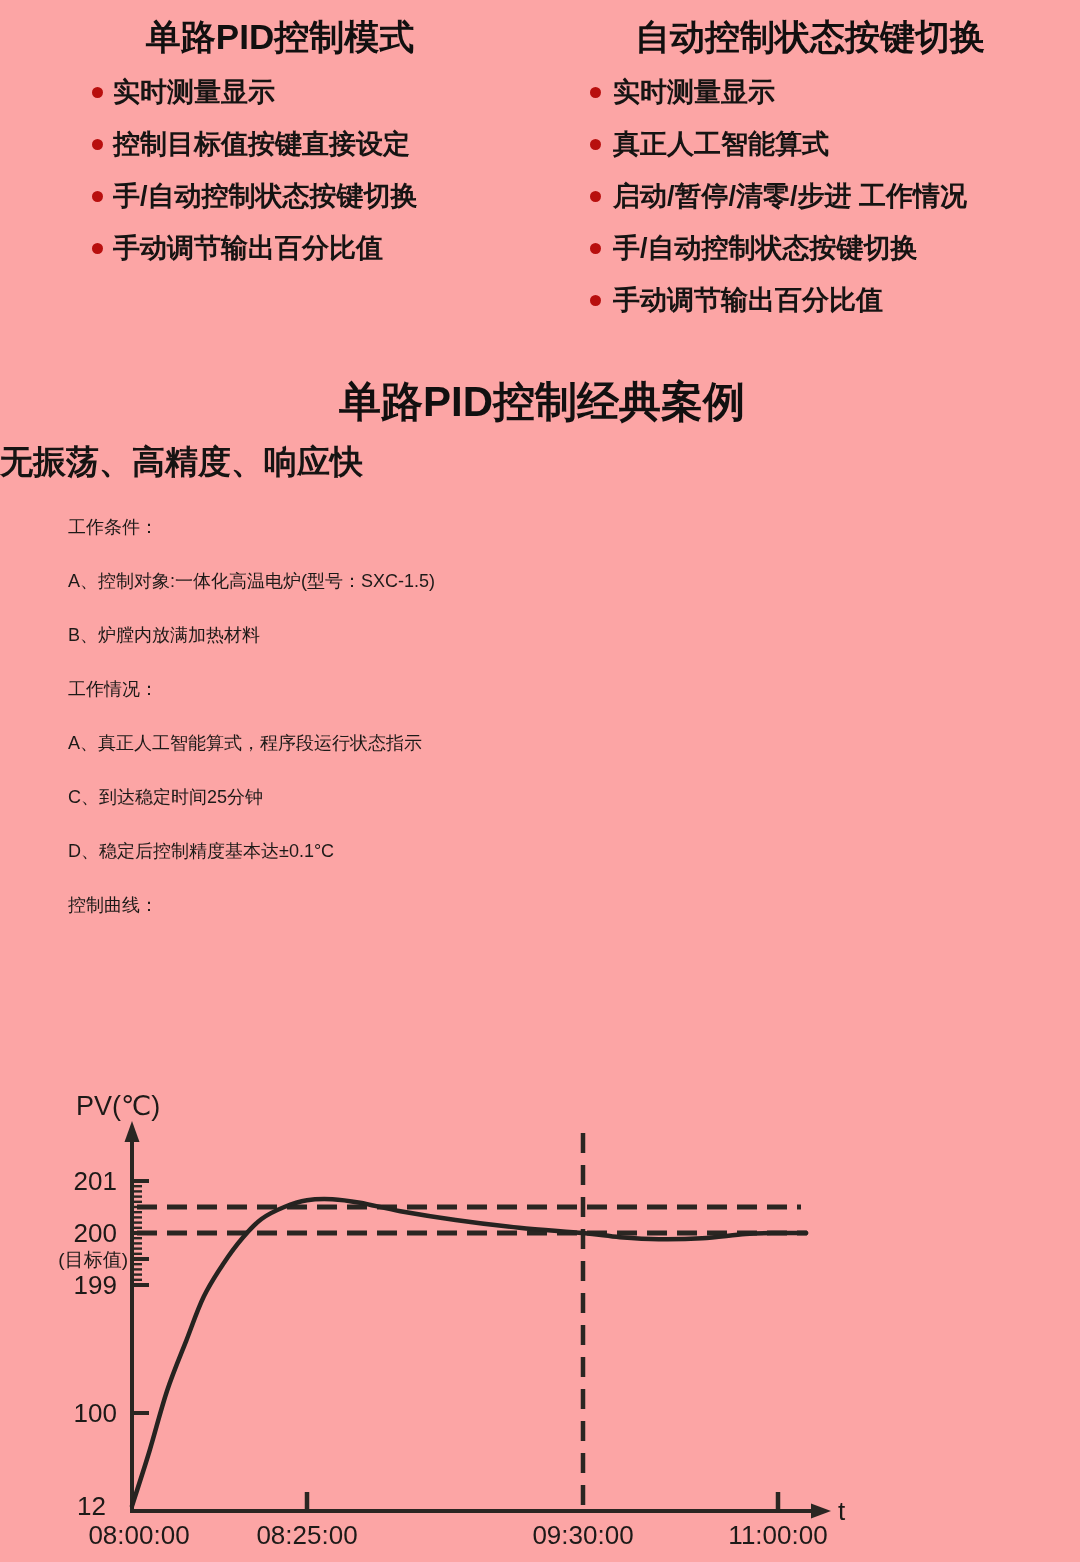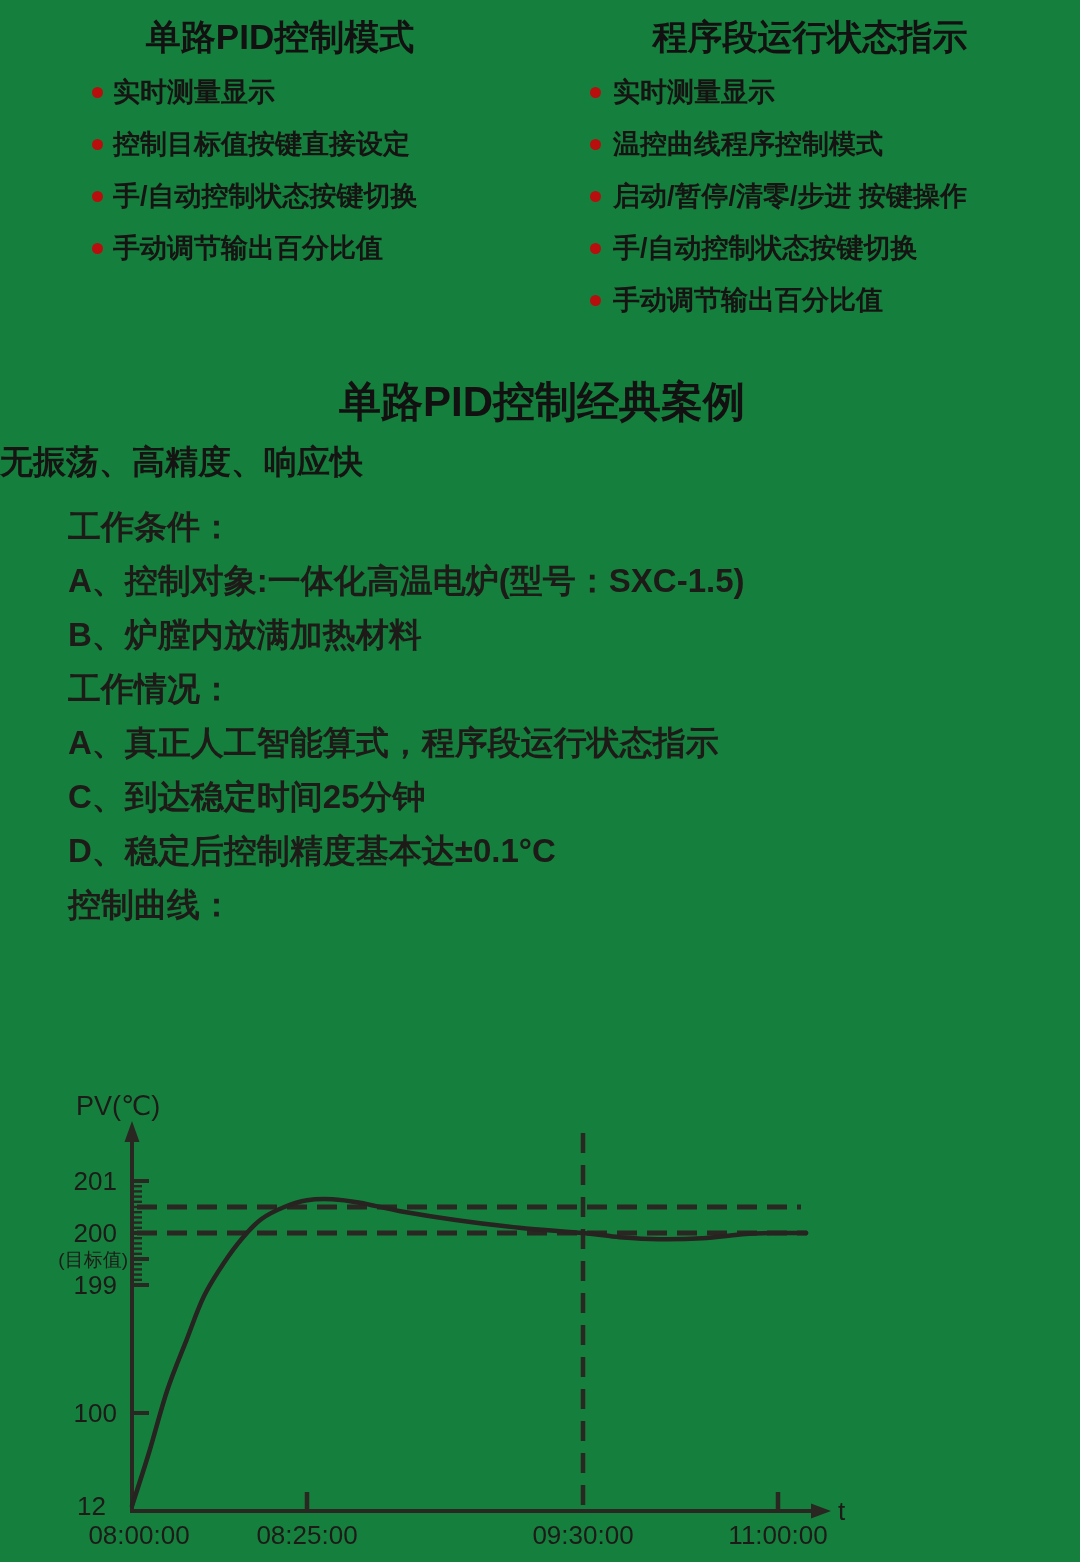--- a/index.html
+++ b/index.html
@@ -1,36 +1,36 @@
 <!DOCTYPE html>
 <html><head>
 <meta charset="utf-8">
 <style>
   html,body{margin:0;padding:0;background:#ffffff;}
   .page{
-    position:relative;width:1080px;height:1562px;background:#15803d;
+    position:relative;width:1080px;height:1562px;background:#fca5a5;
     font-family:"Liberation Sans","DejaVu Sans",sans-serif;color:#1d1a18;overflow:hidden;
   }
   
   .mode-col{position:absolute;top:12px;}
   .mode-col.left{left:60px;width:440px;}
   .mode-col.right{left:570px;width:480px;}
   .mode-title{margin:0;font-size:35px;font-weight:700;text-align:center;height:50px;line-height:50px;color:#121010;}
   .feature-list{list-style:none;margin:4px 0 0 0;padding:0;}
   .feature-item{display:flex;align-items:center;height:52px;font-size:27px;font-weight:700;color:#161413;}
   .bullet-dot{width:11px;height:11px;border-radius:50%;flex:none;}
   .mode-col.left  .bullet-dot{margin:0 10px 0 32px;}
   .mode-col.right .bullet-dot{margin:0 12px 0 20px;}
   
   .case-title{position:absolute;top:372px;left:0;width:100%;margin:2px;text-align:center;
     font-size:42px;font-weight:700;height:56px;line-height:56px;color:#121010;}
   .case-subtitle{position:absolute;top:440px;left:0;width:100%;margin:0;text-align:left;
     font-size:33px;font-weight:700;height:44px;line-height:44px;color:#161413;}
   .case-lines{position:absolute;top:500px;left:68px;width:980px;}
-  .case-line{height:54px;display:flex;align-items:center;font-size:33px;font-weight:700;color:#1d1a18;white-space:pre;}
+  .case-line{height:54px;display:flex;align-items:center;font-size:18px;font-weight:400;color:#1d1a18;white-space:pre;}
   
   svg.chart{position:absolute;left:0;top:0;width:1080px;height:1562px;}
   svg.chart text{font-family:"Liberation Sans","DejaVu Sans",sans-serif;fill:#1d1a18;}
 </style>
 </head>
 <body>
 
 <div class="page">
 
   <section class="mode-col left">
@@ -49,33 +49,33 @@
           <span>手/自动控制状态按键切换</span>
         </li>
         <li class="feature-item">
           <span class="bullet-dot" style="background: rgb(184, 15, 14);"></span>
           <span>手动调节输出百分比值</span>
         </li>
       </ul>
   </section>
 
   <section class="mode-col right">
-    <h1 class="mode-title">程序段运行状态指示</h1>
+    <h1 class="mode-title">自动控制状态按键切换</h1>
     <ul class="feature-list">
         <li class="feature-item">
           <span class="bullet-dot" style="background: rgb(184, 15, 14);"></span>
           <span>实时测量显示</span>
         </li>
         <li class="feature-item">
           <span class="bullet-dot" style="background: rgb(184, 15, 14);"></span>
-          <span>温控曲线程序控制模式</span>
+          <span>真正人工智能算式</span>
         </li>
         <li class="feature-item">
           <span class="bullet-dot" style="background: rgb(184, 15, 14);"></span>
-          <span>启动/暂停/清零/步进 按键操作</span>
+          <span>启动/暂停/清零/步进 工作情况</span>
         </li>
         <li class="feature-item">
           <span class="bullet-dot" style="background: rgb(184, 15, 14);"></span>
           <span>手/自动控制状态按键切换</span>
         </li>
         <li class="feature-item">
           <span class="bullet-dot" style="background: rgb(184, 15, 14);"></span>
           <span>手动调节输出百分比值</span>
         </li>
       </ul>

